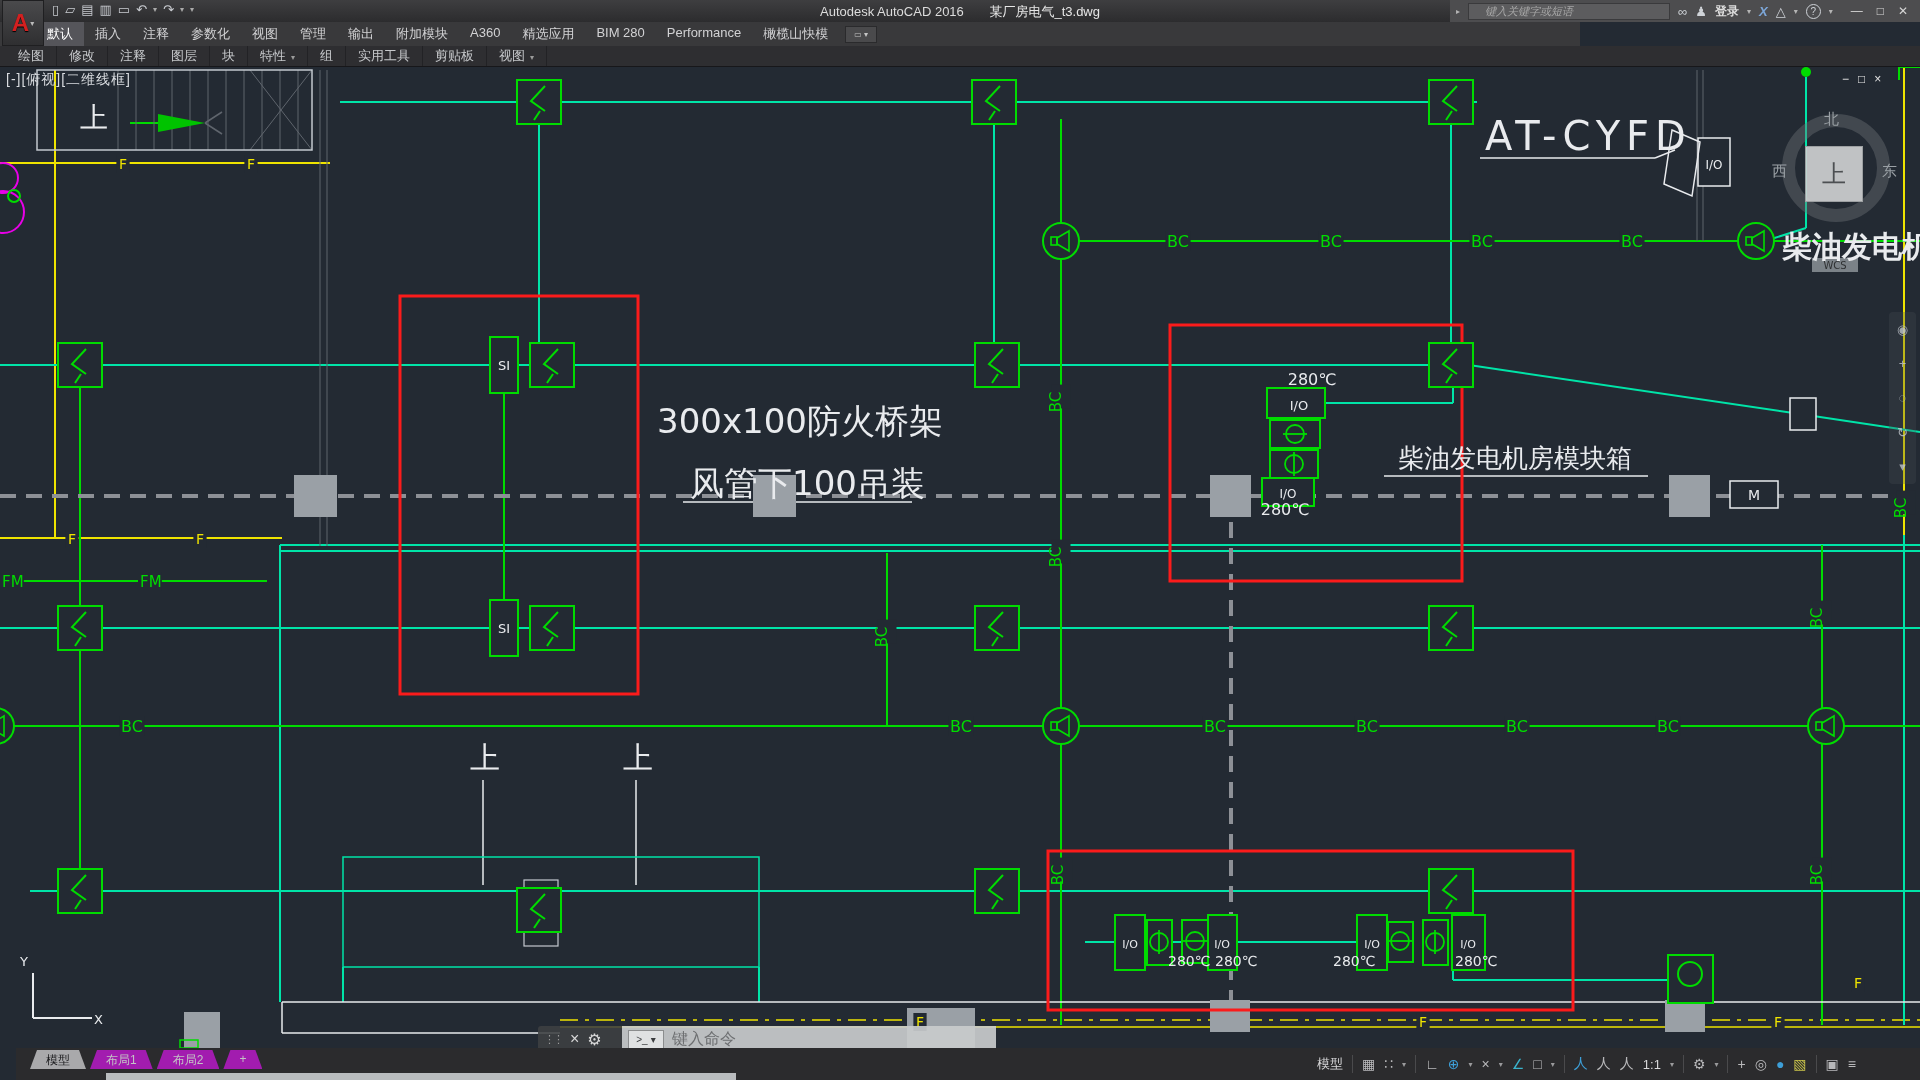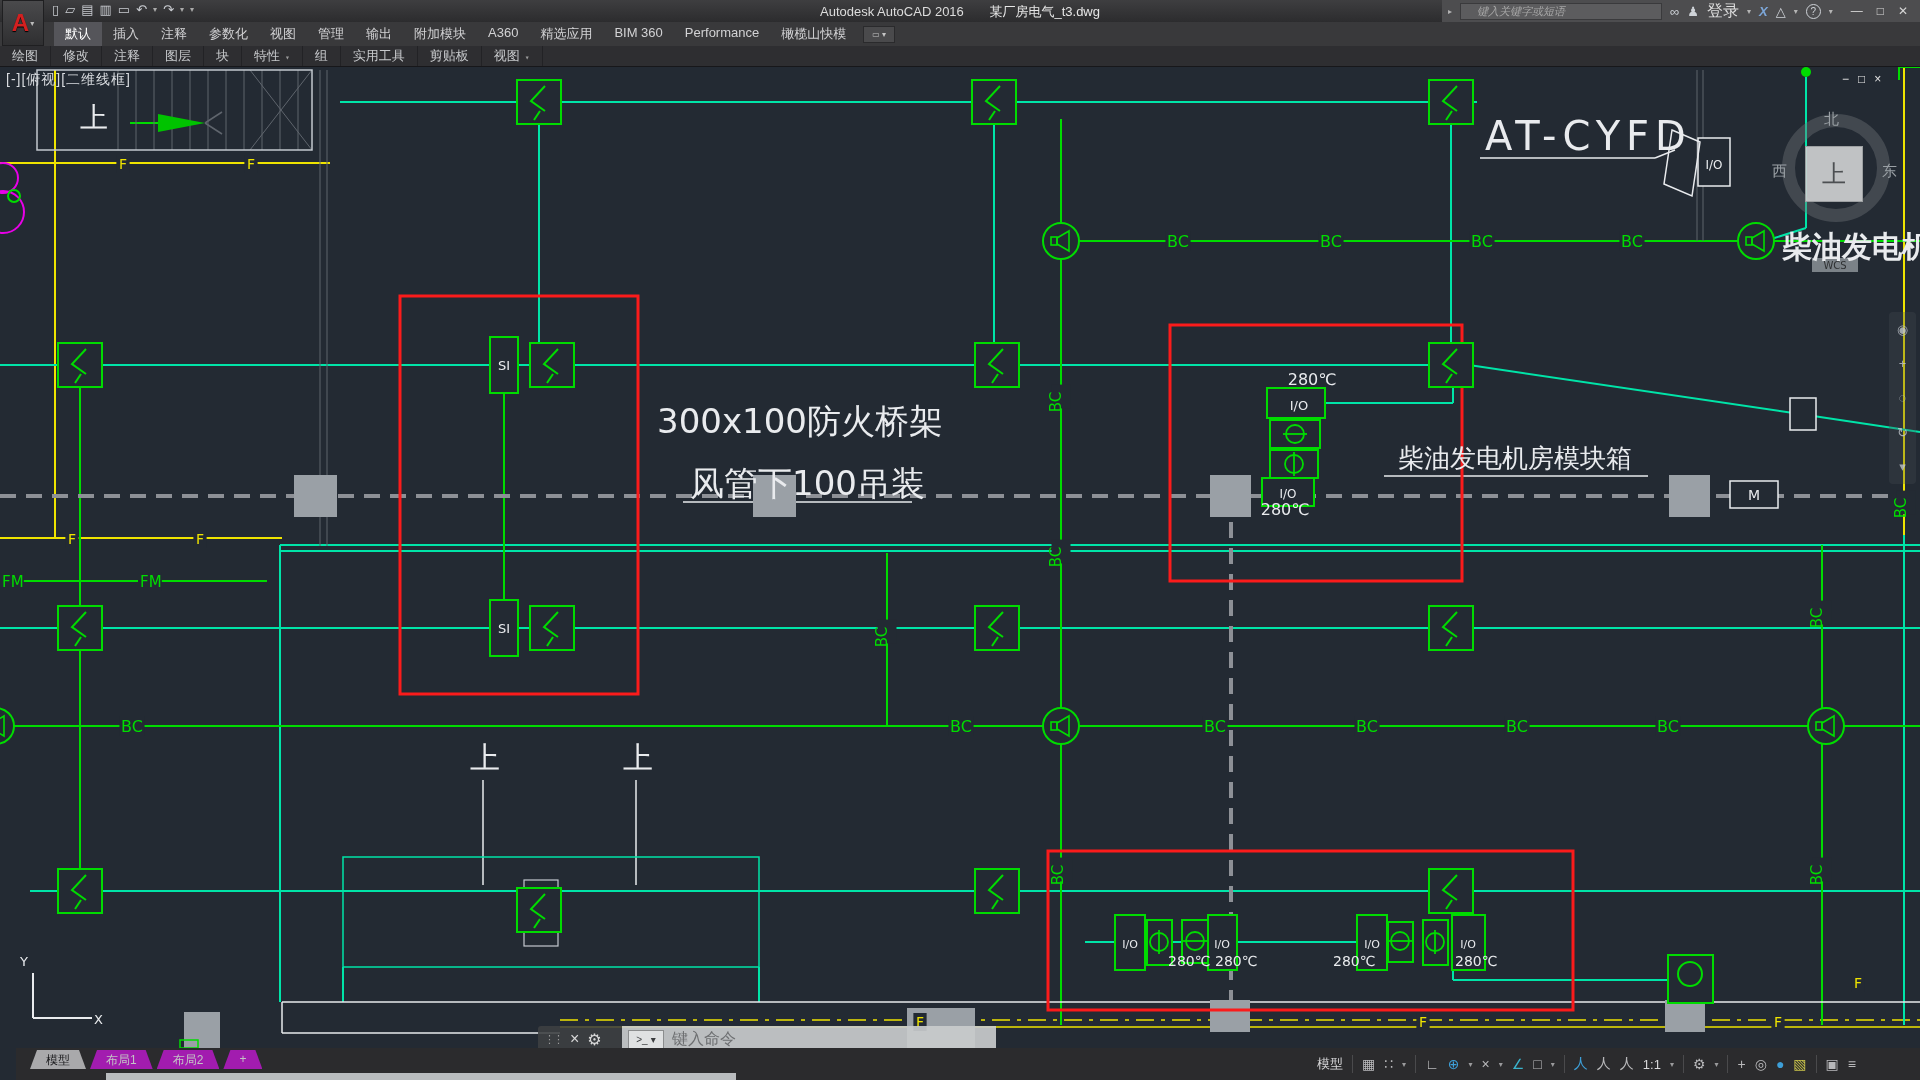--- a/index.html
+++ b/index.html
@@ -17,35 +17,35 @@
   .qat .li{cursor:default;}
   .qat .small{font-size:8px;color:#a9a9a9;}
   .tb-title{position:absolute;left:0;right:0;top:3px;text-align:center;color:#dcdcdc;font-size:13px;z-index:31;}
   .tb-title .doc{margin-left:22px;color:#e6e6e6;}
   .tb-right{position:absolute;right:0;top:0;height:22px;display:flex;align-items:center;gap:8px;
     background:#4d4d4f;padding:0 6px;z-index:32;}
   .searchbox{width:168px;height:15px;background:#5c5c5e;border:1px solid #3a3a3c;color:#a6a6a6;
     font-size:11px;font-style:italic;padding:0 16px;line-height:15px;}
   .tbicon{color:#cfd3d8;font-size:13px;}
   .tbicon.xblue{color:#7da7d9;font-weight:bold;font-style:italic;}
-  .signin{color:#dedede;font-size:16px;}
+  .signin{color:#dedede;font-size:12px;font-weight:bold;}
   .caret{color:#b5b5b5;font-size:8px;}
   .helpcirc{width:13px;height:13px;border:1px solid #cfd3d8;border-radius:50%;color:#cfd3d8;font-size:10px;
     display:flex;align-items:center;justify-content:center;}
   .winbtns{display:flex;gap:14px;margin-left:10px;background:#fff0;color:#d6d6d6;font-size:12px;padding-right:6px;}
 
   
-  .tabrow{position:absolute;left:0;top:22px;width:1920px;height:24px;background:#39393b;z-index:29;
-    display:flex;align-items:flex-end;padding-left:54px;box-sizing:border-box;}
+  .tabrow{position:absolute;left:0;top:22px;width:1580px;height:24px;background:#39393b;z-index:29;
+    display:flex;align-items:flex-end;padding-left:36px;box-sizing:border-box;}
   .tabrow .li{color:#d2d2d4;font-size:13px;padding:3px 11px;cursor:default;}
   .tabrow .li.active{background:#55555a;color:#fff;}
   .cyclebtn{margin-left:6px;margin-bottom:3px;width:30px;height:15px;background:#4a4a4c;border:1px solid #2a2a2c;
     color:#c5c5c5;font-size:8px;display:flex;align-items:center;justify-content:center;gap:2px;}
   .panelrow{position:absolute;left:0;top:46px;width:1920px;height:21px;background:#2e2e31;z-index:29;
-    display:flex;align-items:flex-end;box-sizing:border-box;border-bottom:1px solid #17171a;font-family:Liberation Mono, monospace;}
+    display:flex;align-items:flex-end;padding-left:6px;box-sizing:border-box;border-bottom:1px solid #17171a;}
   .panelrow .li{color:#c7c9cc;font-size:13px;padding:1px 12px;border-right:1px solid #222225;cursor:default;}
   .panelrow .mini{font-size:8px;color:#9a9a9a;margin-left:5px;}
 
   
   #cad{position:absolute;left:0;top:0;z-index:1;}
   .vplabel{position:absolute;left:6px;top:71px;color:#d9dce0;font-size:14px;z-index:5;letter-spacing:1px;}
   .vpbtns{position:absolute;left:1842px;top:72px;display:flex;gap:9px;color:#e3e3e3;font-size:12px;z-index:5;}
   .viewcube{position:absolute;left:1774px;top:96px;width:125px;height:125px;z-index:4;}
   .vc-ring{position:absolute;left:8px;top:18px;width:108px;height:108px;border-radius:50%;
     border:13px solid rgba(110,115,120,.42);box-sizing:border-box;}
@@ -410,21 +410,21 @@
         <span class="li active">默认</span>
         <span class="li">插入</span>
         <span class="li">注释</span>
         <span class="li">参数化</span>
         <span class="li">视图</span>
         <span class="li">管理</span>
         <span class="li">输出</span>
         <span class="li">附加模块</span>
         <span class="li">A360</span>
         <span class="li">精选应用</span>
-        <span class="li">BIM 360</span>
+        <span class="li">BIM 280</span>
         <span class="li">Performance</span>
         <span class="li">橄榄山快模</span>
       </span>
     <span class="cyclebtn">▭ ▾</span>
   </div>
   <div class="panelrow">
       <span class="li">绘图</span>
       <span class="li">修改</span>
       <span class="li">注释</span>
       <span class="li">图层</span>

